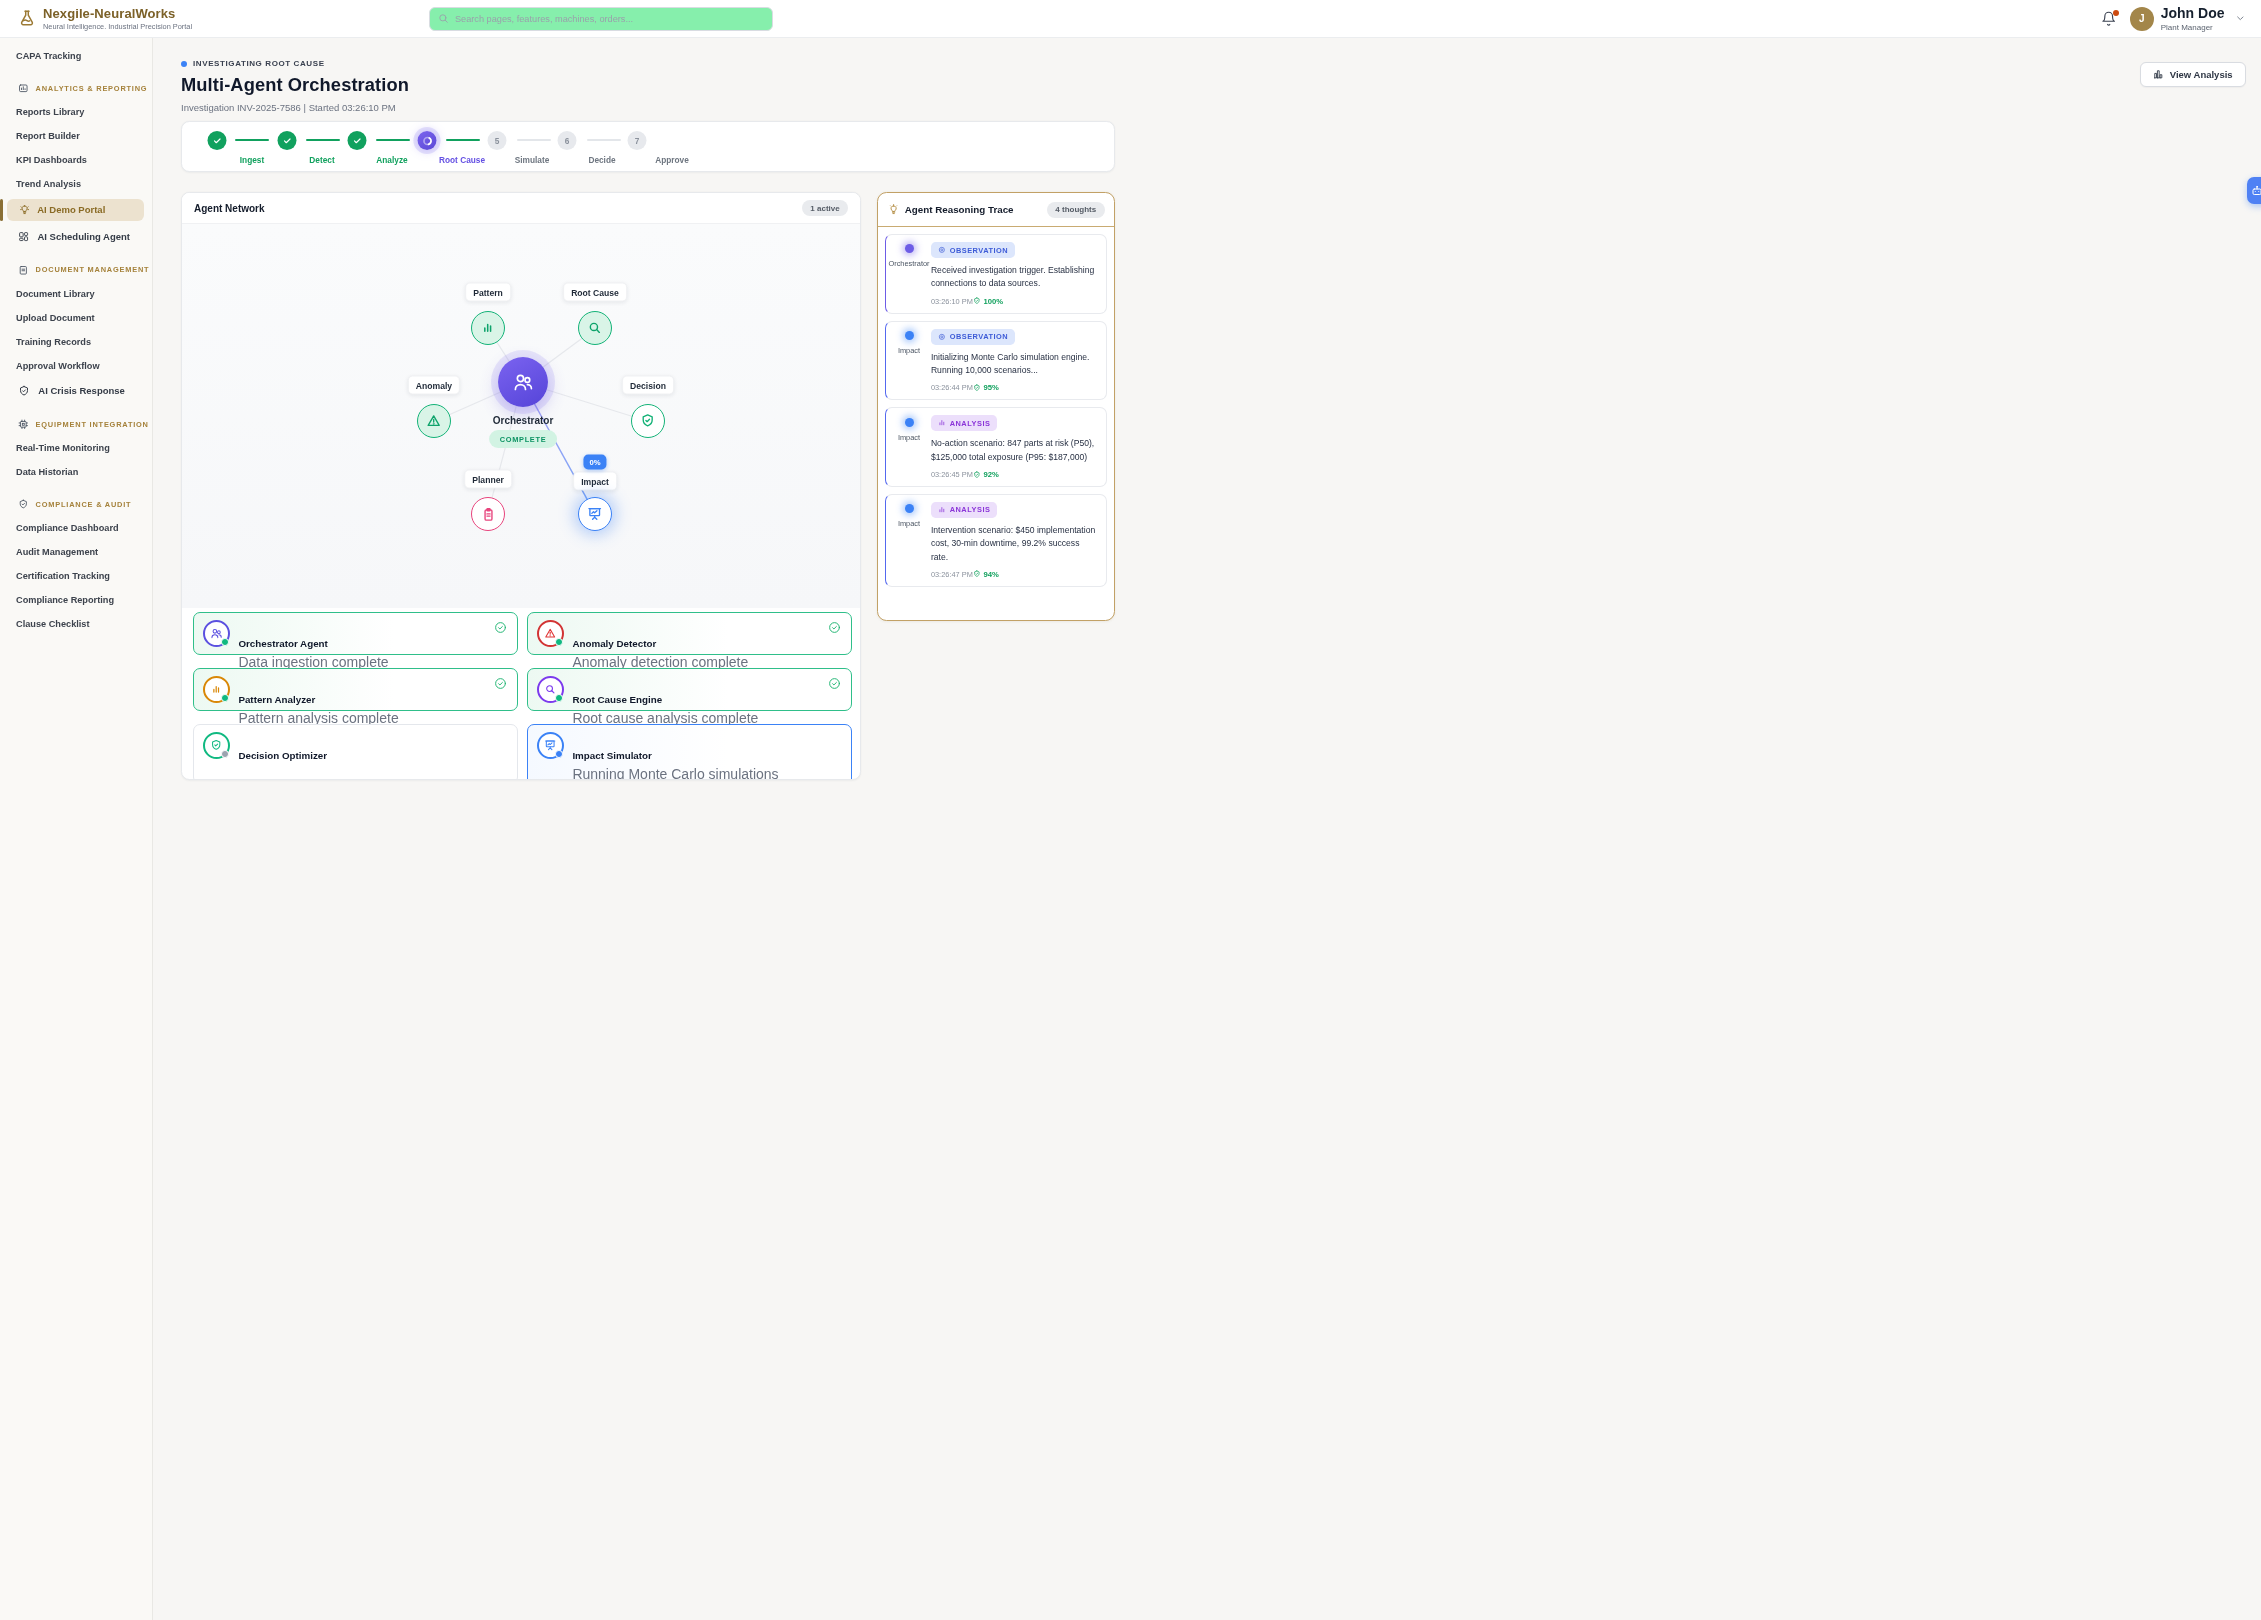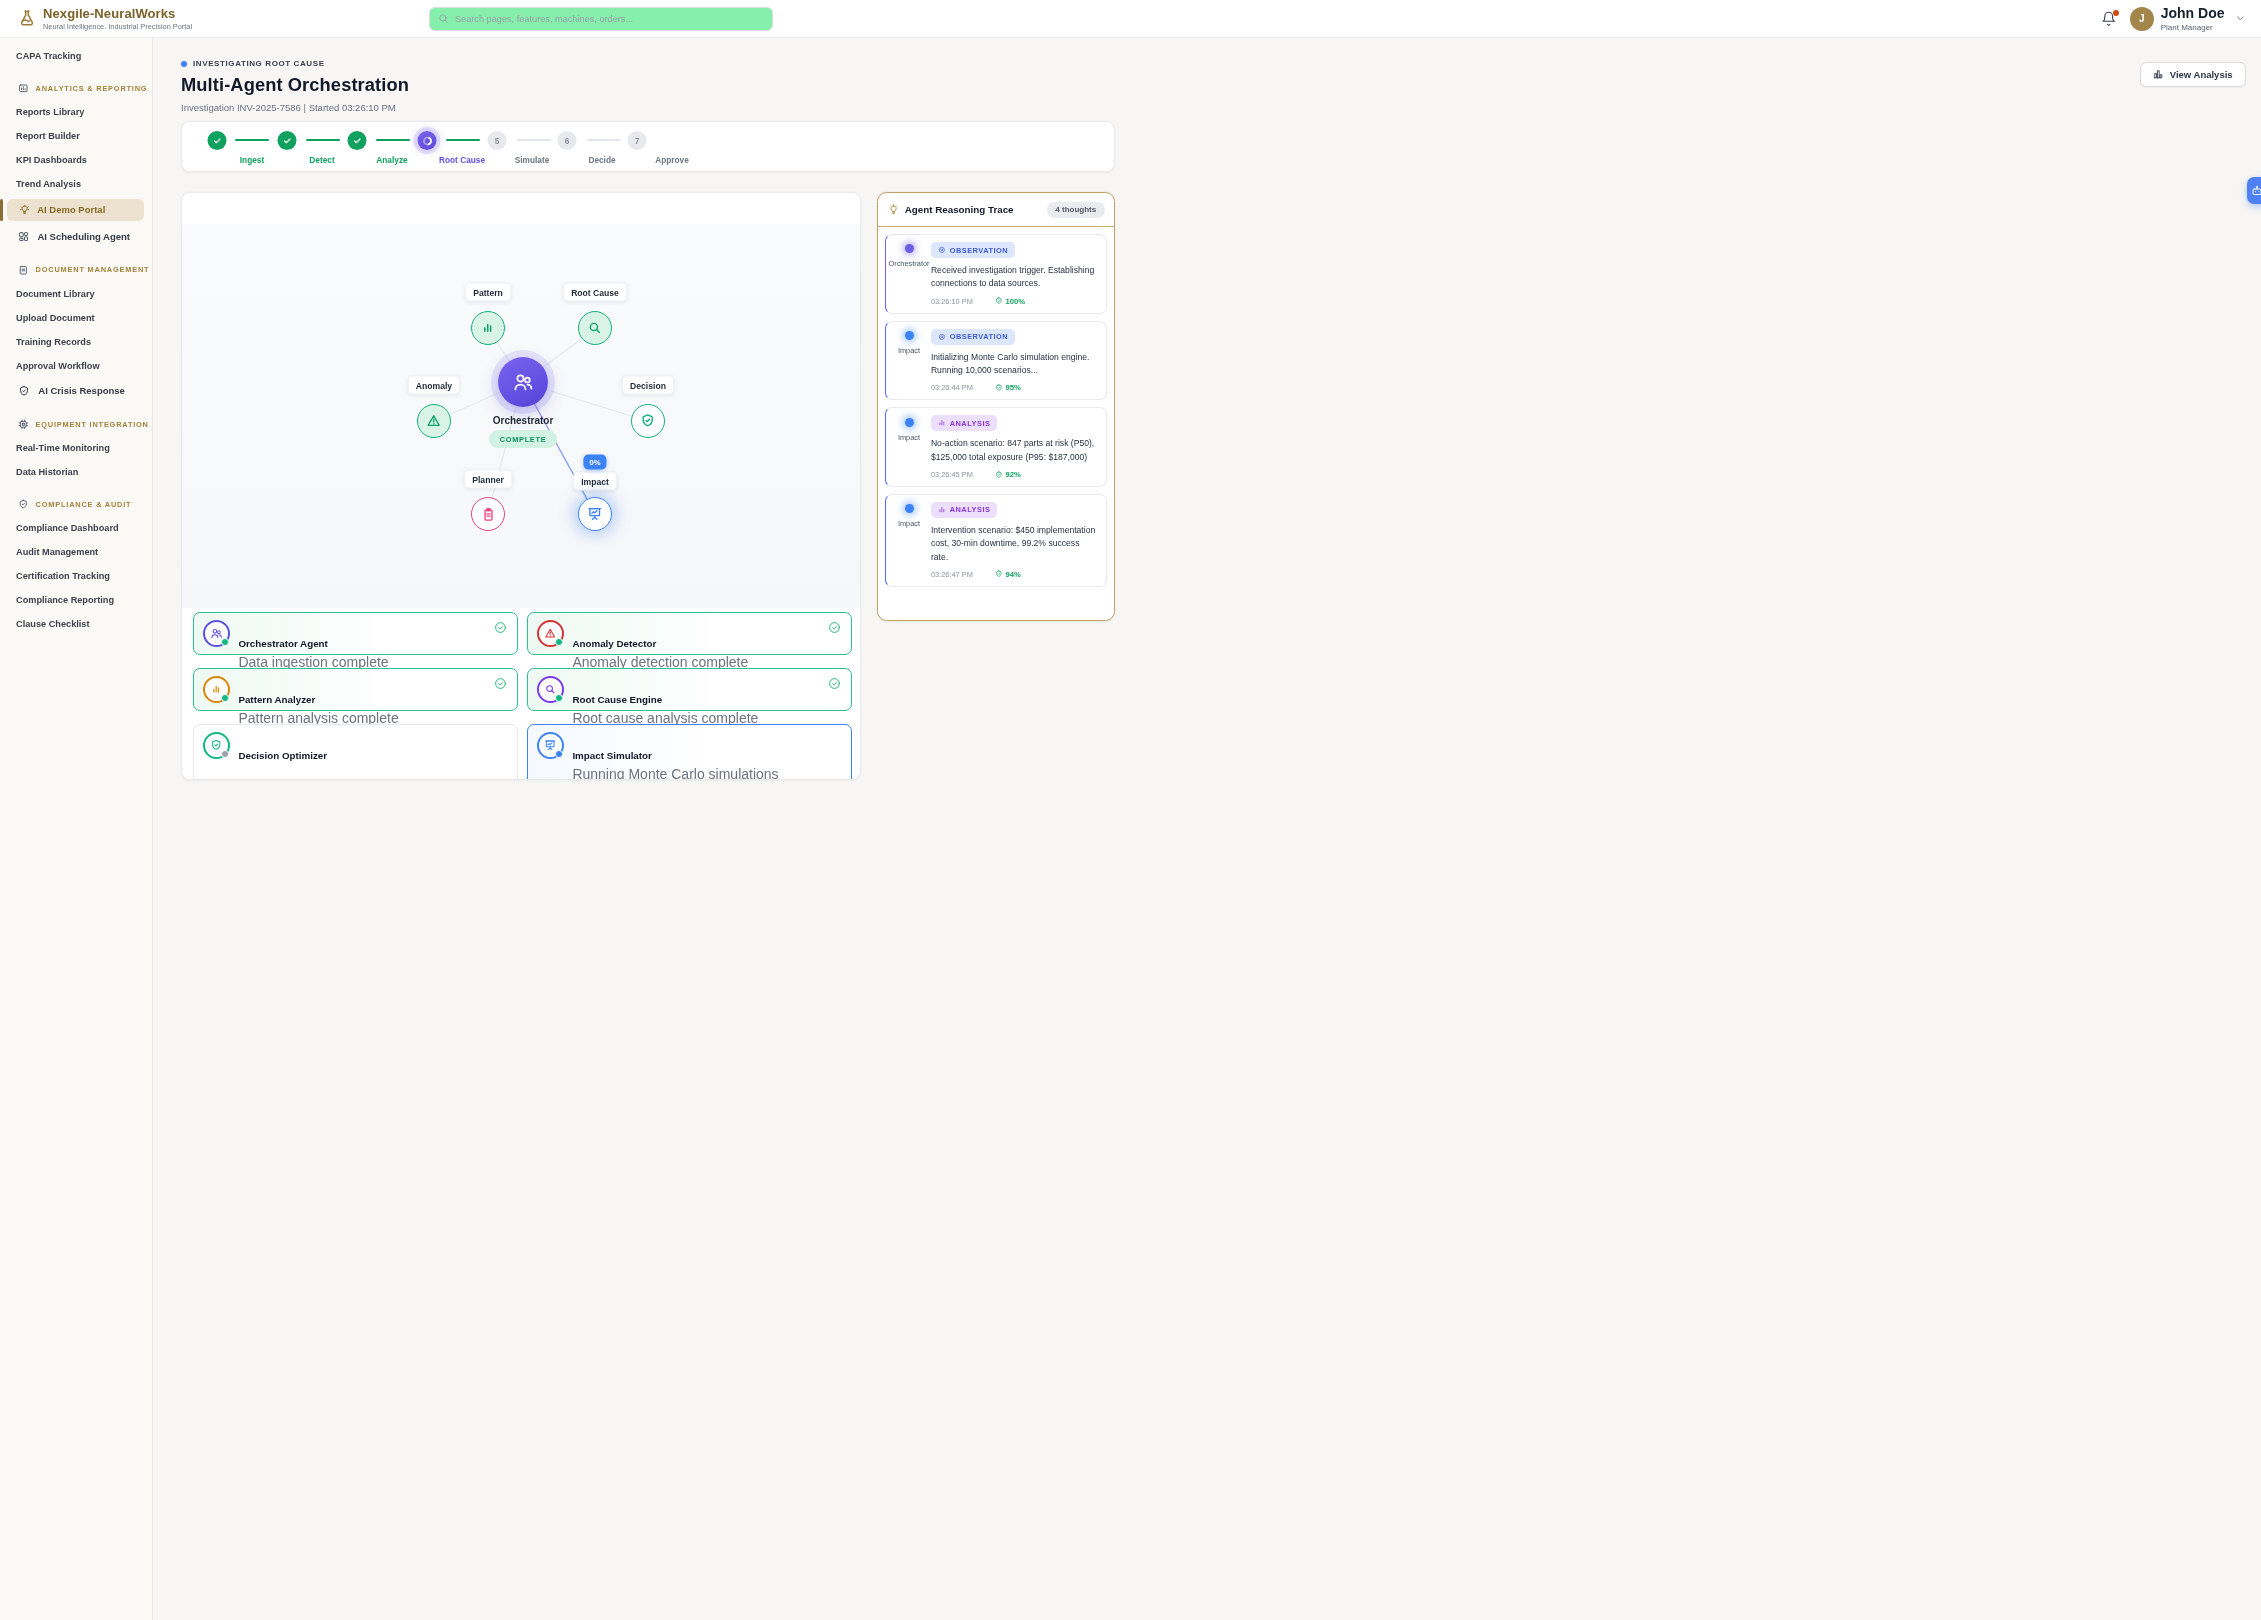--- a/index.html
+++ b/index.html
@@ -103,21 +103,21 @@
   .tleft{width:39px;flex:0 0 auto;display:flex;flex-direction:column;align-items:center;padding-top:2.4px}
   .tdot{width:9px;height:9px;border-radius:50%}
   .tdot.purple{background:#6d5ce6;box-shadow:0 0 7px 2.4px rgba(109,92,230,.45)}
   .tdot.blue{background:#3b82f6;box-shadow:0 0 7px 2.4px rgba(59,130,246,.45)}
   .tagent{font-size:7.4px;color:#4b5563;margin-top:6px}
   .tbody{flex:1;min-width:0}
   .tbadge{display:inline-flex;align-items:center;gap:4.1px;font-size:7.4px;font-weight:bold;letter-spacing:0.5px;border-radius:4.7px;padding:3.5px 7px}
   .tbadge.obs{background:#dce6fc;color:#3d5bd7}
   .tbadge.ana{background:#ecdffb;color:#8b35d8}
   .ttext{font-size:8.6px;line-height:1.55;color:#273043;margin-top:6px}
-  .tmeta{display:flex;align-items:flex-start;gap:22px;margin-top:6px}
+  .tmeta{display:flex;align-items:flex-start;gap:0;margin-top:6px}
   .ttime{font-size:7.4px;color:#8a919c}
   .tconf{display:flex;align-items:center;gap:3px;font-size:7.7px;font-weight:bold;color:#12a15e}
 
   
   .edge-float{position:absolute;right:-12px;top:177px;width:26px;height:27px;border-radius:7px;background:#4f81f4;z-index:30;display:flex;align-items:center;padding-left:3.5px;color:#dbe7ff;box-shadow:0 2.4px 7px rgba(59,130,246,.4);cursor:pointer}
 </style>
 </head>
 <body>
 
 <header class="app-header">
@@ -327,20 +327,24 @@
     </div>
     <span class="connector done" style="left:53px;width:34px"></span>
     <span class="connector done" style="left:124px;width:34px"></span>
     <span class="connector done" style="left:194px;width:34px"></span>
     <span class="connector done" style="left:264px;width:34px"></span>
     <span class="connector" style="left:335px;width:34px"></span>
     <span class="connector" style="left:405px;width:34px"></span>
   </section>
 
   <section class="network">
+    <div class="net-head">
+      <span class="net-title">Agent Network</span>
+      <span class="pill-gray">1 active</span>
+    </div>
     <div class="canvas"></div>
 
     <svg class="edges" width="680" height="414" viewBox="0 0 1150 700">
       <defs>
         <linearGradient id="edgeActive" x1="0" y1="0" x2="1" y2="1">
           <stop offset="0" stop-color="#8b7cf0"></stop>
             <stop offset="1" stop-color="#3b82f6"></stop>
         </linearGradient>
       </defs>
       <line x1="576" y1="320" x2="517" y2="228" stroke="#e6e8ec" stroke-width="2"></line>

